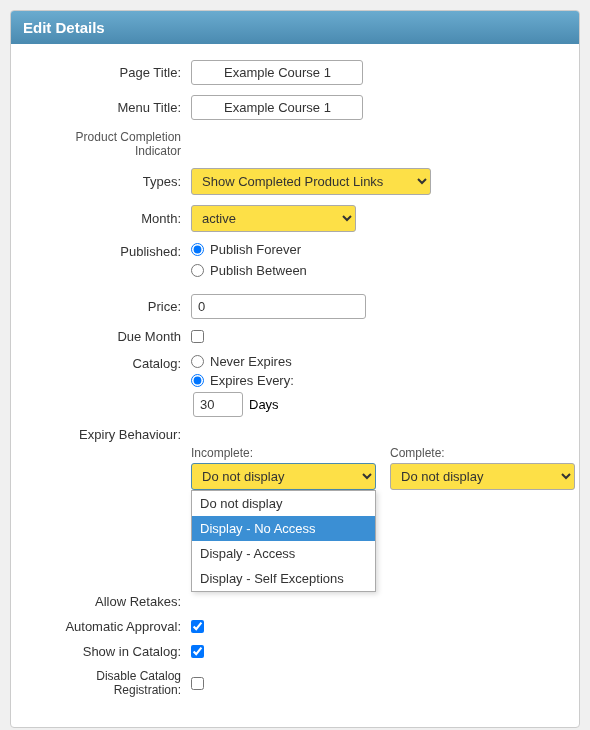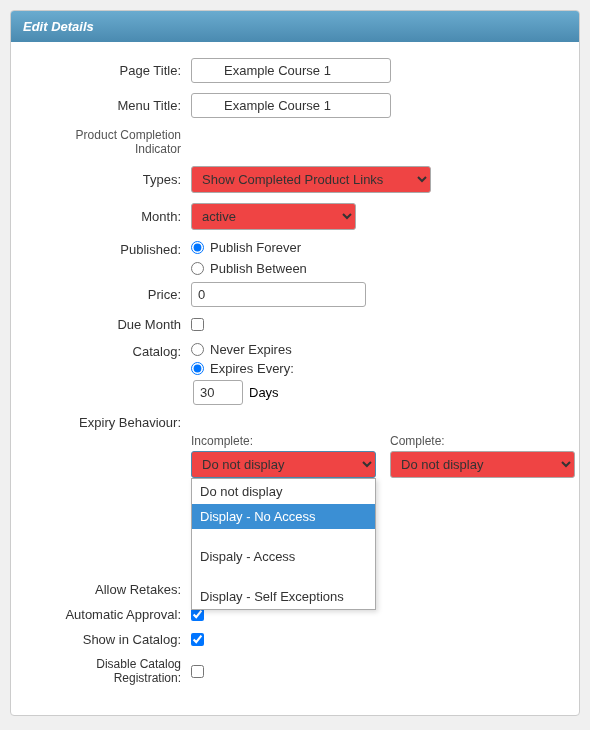--- a/index.html
+++ b/index.html
@@ -17,24 +17,23 @@
       width: 570px;
       background: #fff;
       border: 1px solid #ccc;
       border-radius: 4px;
       overflow: visible;
     }
     .panel-header {
       background: linear-gradient(to bottom, #6aabcf, #4a8ab0);
       color: #fff;
       font-weight: bold;
-      font-size: 13px;
+      font-size: 15px;
       padding: 8px 12px;
       border-radius: 3px 3px 0 0;
-      font-style: italic;
     }
     .panel-body {
       padding: 16px 20px 20px 20px;
     }
     .form-row {
       display: flex;
       align-items: center;
       margin-bottom: 10px;
     }
     .form-row.top-align {
@@ -47,35 +46,36 @@
       flex-shrink: 0;
     }
     .label-wide { width: 160px; }
     input[type="text"], input[type="number"] {
       border: 1px solid #aaa;
       border-radius: 3px;
       padding: 4px 6px;
       font-size: 13px;
       color: #333;
     }
-    input[type="text"].full { width: 200px; padding-left: 32px; }
+    input[type="text"].full { width: 172px; padding-left: 32px; }
     select {
       border: 1px solid #aaa;
       border-radius: 3px;
       padding: 4px 6px;
       font-size: 13px;
       color: #333;
-      background: #ef4444;
+      background: #fde047;
     }
     select.wide { width: 240px; }
     select.medium { width: 165px; }
     .published-section {
       display: flex;
       flex-direction: column;
       gap: 6px;
+      margin-bottom: 10px;
     }
     .radio-row {
       display: flex;
       align-items: center;
       gap: 6px;
     }
     .radio-row label { color: #333; }
   </style>
 </head>
 <body>
@@ -170,21 +170,21 @@
             <select style="width:185px; border:1px solid #4a8ab0;">
               <option>Do not display</option>
               <option>Display - No Access</option>
               <option>Dispaly - Access</option>
               <option>Display - Self Exceptions</option>
             </select>
             
             <div style="position:absolute; top:100%; left:0; width:185px; background:#fff; border:1px solid #aaa; z-index:100; box-shadow:2px 2px 5px rgba(0,0,0,0.15);">
               <div style="padding:5px 8px; font-size:13px; color:#333; cursor:pointer;">Do not display</div>
               <div style="padding:5px 8px; font-size:13px; color:#fff; background:#3b8fd4; cursor:pointer;">Display - No Access</div>
-              <div style="padding:20px 8px; font-size:13px; color:#333; cursor:pointer;">Dispaly - Access</div>
+              <div style="padding:5px 8px; font-size:13px; color:#333; cursor:pointer;">Dispaly - Access</div>
               <div style="padding:5px 8px; font-size:13px; color:#333; cursor:pointer;">Display - Self Exceptions</div>
             </div>
           </div>
         </div>
 
         <div style="display:flex; flex-direction:column; gap:3px; margin-left:4px;">
           <label style="font-size:12px; color:#555;">Complete:</label>
           <select style="width:185px;">
             <option>Do not display</option>
             <option>Display - No Access</option>

